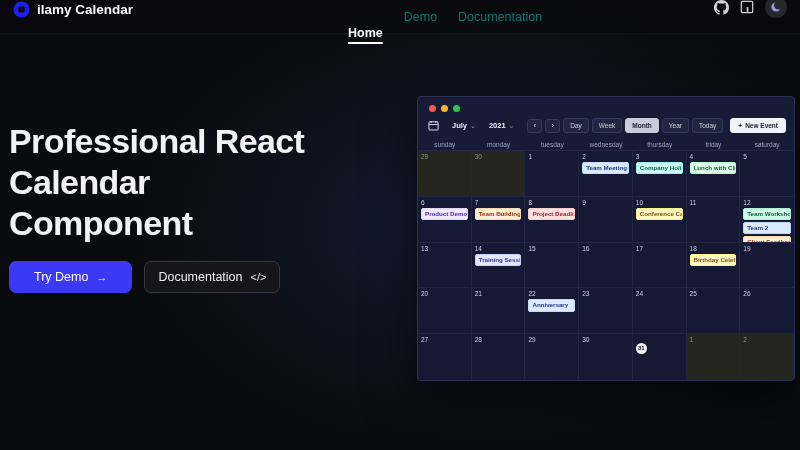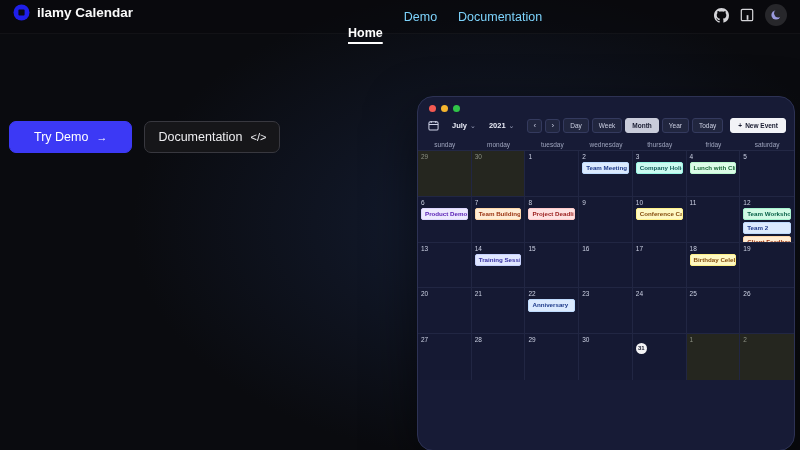--- a/index.html
+++ b/index.html
@@ -8,45 +8,45 @@
     position:relative; overflow:hidden;
     font-family:"Liberation Sans", sans-serif;
     background:
       radial-gradient(ellipse 560px 360px at 62% 50%, #141d33 0%, rgba(11,13,18,0) 65%),
       #0a0b0f;
     color:#fff;
   }
 
   
   .navbar { position:absolute; top:0; left:0; right:0; height:34px;
-    display:flex; align-items:flex-start; padding:4px 13px;
+    display:flex; align-items:flex-end; padding:15px 13px;
     background:rgba(10,10,12,.55); border-bottom:1px solid rgba(255,255,255,.04); }
   .brand { display:flex; align-items:center; gap:7px; cursor:pointer; }
   .brand-name { font-size:13.5px; font-weight:bold; color:#fafafa; }
   .nav-links { position:absolute; left:348px; top:0; height:34px; display:flex; gap:21px; align-items:center; }
-  .nav-link { font-size:12.5px; color:#7dd3fc; cursor:pointer; }
+  .nav-link { font-size:12.5px; color:#0f766e; cursor:pointer; }
   .nav-link.active { color:#ffffff; font-weight:bold; text-decoration:underline; text-underline-offset:5px; text-decoration-thickness:1.5px;margin-top:32px; }
   .nav-icons { margin-left:auto; display:flex; align-items:center; gap:11px; }
   .icon-btn { background:none; border:none; color:#d4d4d8; cursor:pointer; display:flex; align-items:center; }
   .moon-btn { width:22px; height:22px; border-radius:50%; background:#27272b; border:none;
     display:flex; align-items:center; justify-content:center; cursor:pointer; }
 
   
   .hero-left { position:absolute; left:9px; top:121px; width:402px; }
   .hero-title { font-size:34px; line-height:1.2; font-weight:bold; letter-spacing:-0.6px; color:#f2f2f4; margin-bottom:18px; }
   .hero-desc { font-size:13.5px; line-height:1.5; color:#a2a5af; max-width:398px; margin-bottom:33px; }
   .cta-row { display:flex; gap:12px; }
   .btn { display:flex; align-items:center; gap:8px; font-size:12.5px; border-radius:7px; cursor:pointer; font-family:inherit; }
   .btn-primary { background:#3c39f5; color:#ffffff; border:1px solid #3c39f5; padding:8px 24px; }
   .btn-secondary { background:#161619; color:#ededf0; border:1px solid #38383f; padding:8px 13px; }
   .btn .glyph { font-size:11px; }
 
   
-  .calendar-card { position:absolute; left:417px; top:96px; width:378px; height:355px;
-    background:#171b36; border:1px solid #2d3254; border-radius:16px; overflow:hidden;
+  .calendar-card { position:absolute; left:417px; top:96px; width:378px; height:285px;
+    background:#171b36; border:1px solid #2d3254; border-radius:4px; overflow:hidden;
     box-shadow:0 18px 50px rgba(0,0,0,.55); }
   .traffic-lights { display:flex; gap:5px; padding:8px 0 0 11px; height:17px; }
   .dot { width:7px; height:7px; border-radius:50%; }
   .dot.red{background:#f45952;} .dot.yellow{background:#f5b52e;} .dot.green{background:#30c548;}
 
   .cal-toolbar { display:flex; align-items:center; padding:4px 8px 5px 10px; }
   .cal-date-group { display:flex; align-items:center; gap:13px; }
   .dropdown { display:flex; align-items:center; gap:3px; font-size:7.5px; font-weight:bold; color:#e9ebf6; cursor:pointer; background:none; border:none; font-family:inherit; }
   .chev { font-size:7px; color:#9aa0bb; font-weight:normal; }
   .toolbar-right { margin-left:auto; display:flex; align-items:center; gap:3px; }
@@ -110,20 +110,25 @@
       <svg width="12" height="12" viewBox="0 0 12 12">
         <circle cx="6" cy="6" r="4.6" fill="#9a9ade"></circle>
         <circle cx="8.3" cy="4.2" r="4.2" fill="#27272b"></circle>
       </svg>
     </button>
   </div>
 </header>
 
 <main>
   <section class="hero-left">
+    <h1 class="hero-title" id="hero-title">
+        <span style="display: block;">Professional React</span>
+        <span style="display: block;">Calendar</span>
+        <span style="display: block;">Component</span>
+      </h1>
     <div class="cta-row">
       <button class="btn btn-primary">
         <span>Try Demo</span>
         <span class="glyph">→</span>
       </button>
       <button class="btn btn-secondary">
         <span>Documentation</span>
         <span class="glyph">&lt;/&gt;</span>
       </button>
     </div>

